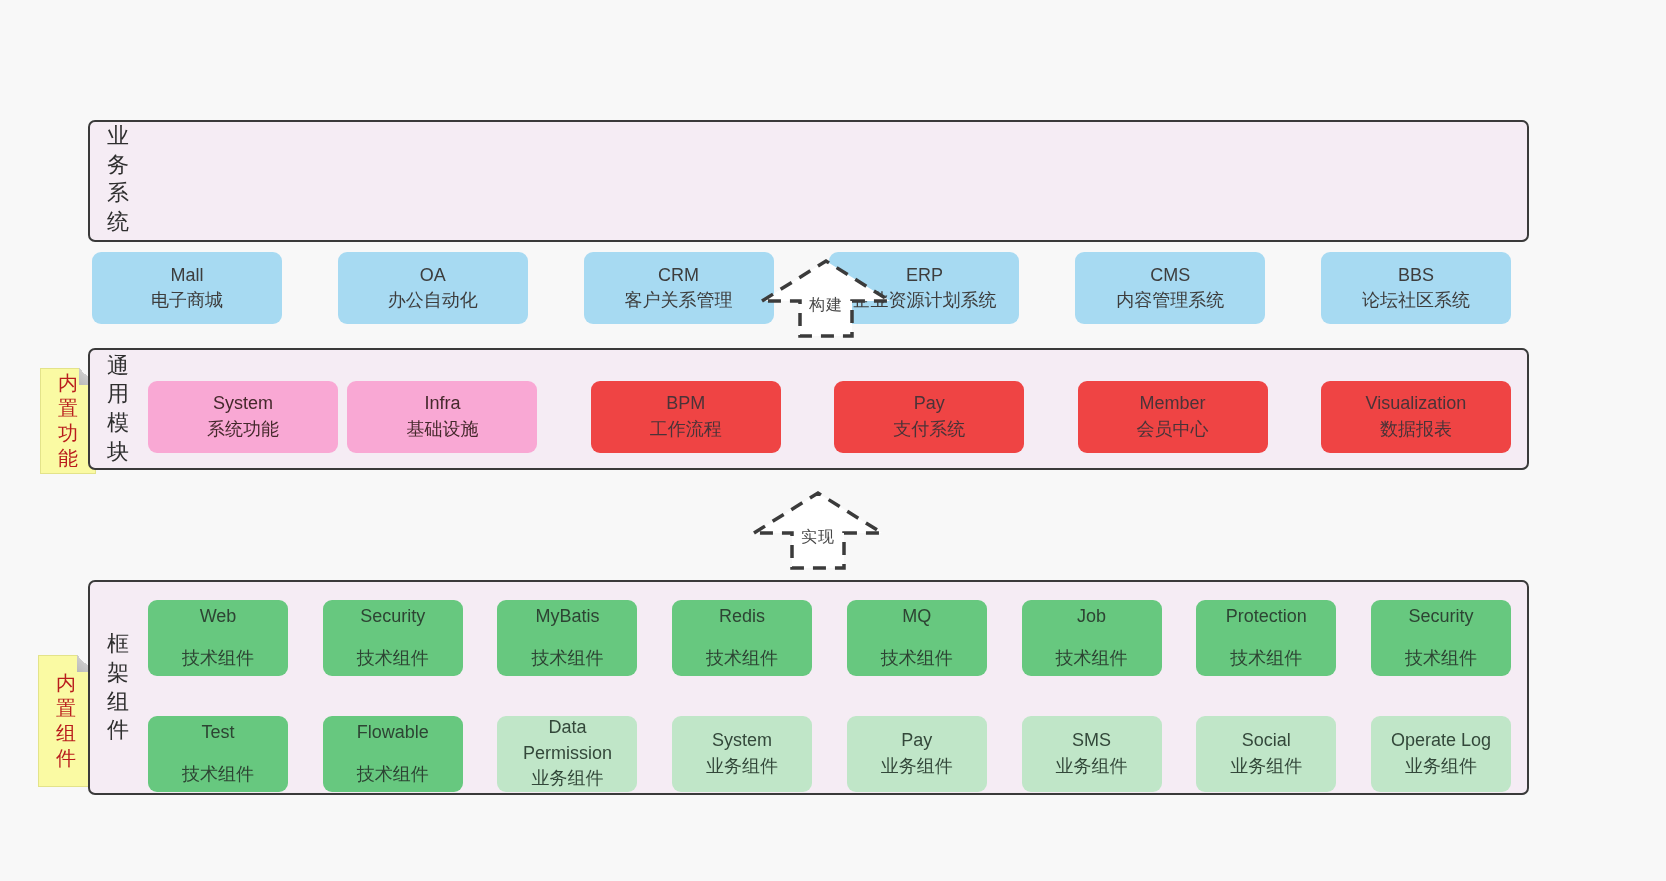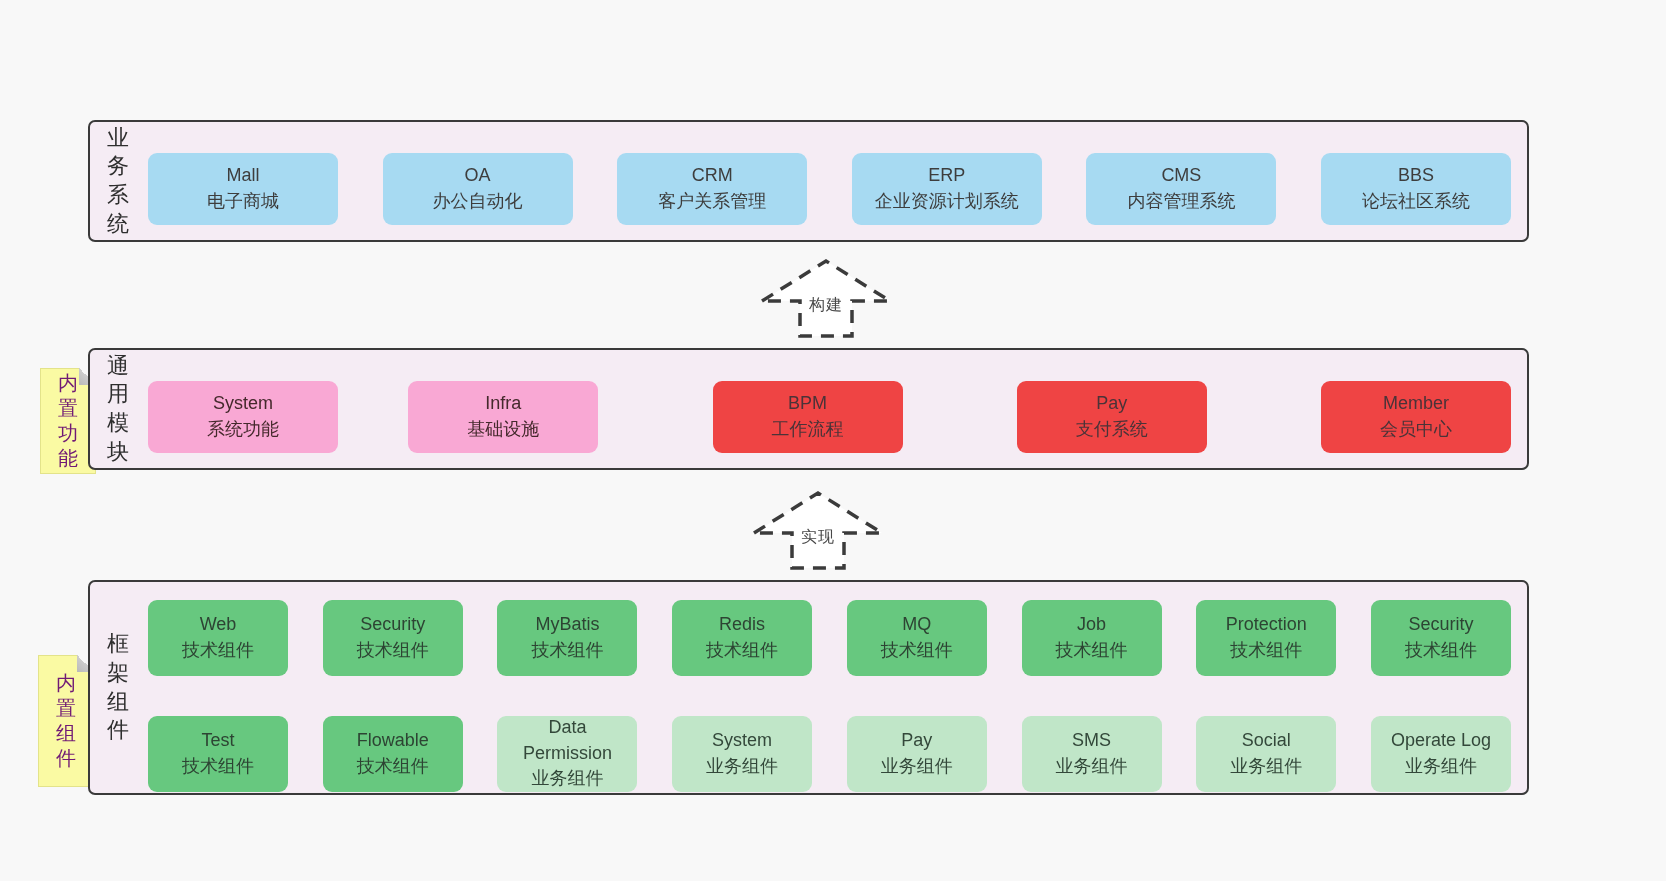--- a/index.html
+++ b/index.html
@@ -7,21 +7,21 @@
     width:1666px;height:881px;position:relative;overflow:hidden;
     background:#f8f8f8;
     font-family:"Liberation Sans","DejaVu Sans",sans-serif;
     color:#3d3d3d;
   }
   .layer{
     position:absolute;left:88px;width:1441px;
     background:#f5ecf4;border:2px solid #3a3a3a;border-radius:7px;
     display:flex;box-sizing:border-box;z-index:2;
   }
-  #layer-business{top:120px;height:122px;}
+  #layer-business{top:120px;height:122px;flex-direction:column;}
   #layer-common{top:348px;height:122px;}
   #layer-framework{top:580px;height:215px;}
   .layer-label{
     width:56px;flex:0 0 56px;display:flex;align-items:center;justify-content:center;
     font-size:22px;color:#2e2e2e;
   }
   .layer-label span{display:block;width:24px;word-break:break-all;line-height:1.3;text-align:center;}
   .boxes{
     flex:1;display:flex;align-items:center;justify-content:space-between;
     padding:16px 16px 0 2px;
@@ -30,26 +30,26 @@
   .boxes-col .boxes{flex:0 0 auto;height:76px;}
   .box{
     border-radius:9px;display:flex;flex-direction:column;align-items:center;justify-content:center;
     text-align:center;line-height:1.42;font-size:18px;padding:4px 6px;box-sizing:border-box;
   }
   .box-wide{width:190px;height:72px;}
   .box-narrow{width:140px;height:76px;}
   .blue{background:#a7daf2;}
   .red{background:#f9a8d4;color:#45292c;}
   .pink{background:#ef4444;color:#4a3338;margin-left:44px;}
-  .green{background:#67c87f;color:#2d4433;}
+  .green{background:#67c87f;color:#2d4433;justify-content:space-between;}
   .lightgreen{background:#c0e6c8;color:#33483a;}
   .sticky{
     position:absolute;background:#fafaa3;z-index:1;
     display:flex;align-items:center;justify-content:center;
-    font-size:20px;color:#701a75;box-shadow:0 0 0 1px #e3e38a inset;
+    font-size:20px;color:#b91c1c;box-shadow:0 0 0 1px #e3e38a inset;
   }
   .sticky span{display:block;width:22px;word-break:break-all;line-height:1.25;text-align:center;}
   #sticky-common{left:40px;top:368px;width:56px;height:106px;}
   #sticky-framework{left:38px;top:655px;width:56px;height:132px;}
   .fold{
     position:absolute;top:0;right:0;width:17px;height:17px;
     background:linear-gradient(225deg,#f8f8f8 0%,#f8f8f8 50%,#cdcdcd 50%,#b9b9b9 100%);
   }
   .arrow{position:absolute;width:140px;height:84px;z-index:3;}
   #arrow-build{left:756px;top:257px;}
@@ -124,20 +124,24 @@
         <span>工作流程</span>
       </div>
       <div class="box box-wide pink">
         <span>Pay</span>
         <span>支付系统</span>
       </div>
       <div class="box box-wide pink">
         <span>Member</span>
         <span>会员中心</span>
       </div>
+      <div class="box box-wide pink">
+        <span>Visualization</span>
+        <span>数据报表</span>
+      </div>
     </div>
 </section>
 
 <div class="arrow" id="arrow-implement">
   <svg width="140" height="84" viewBox="0 0 140 84">
     <path d="M6 44 L70 4 L134 44 L96 44 L96 79 L44 79 L44 44 Z" fill="#ffffff" stroke="#3b3b3b" stroke-width="3.5" stroke-dasharray="13 9"></path>
   </svg>
   <div class="arrow-label">实现</div>
 </div>
 

